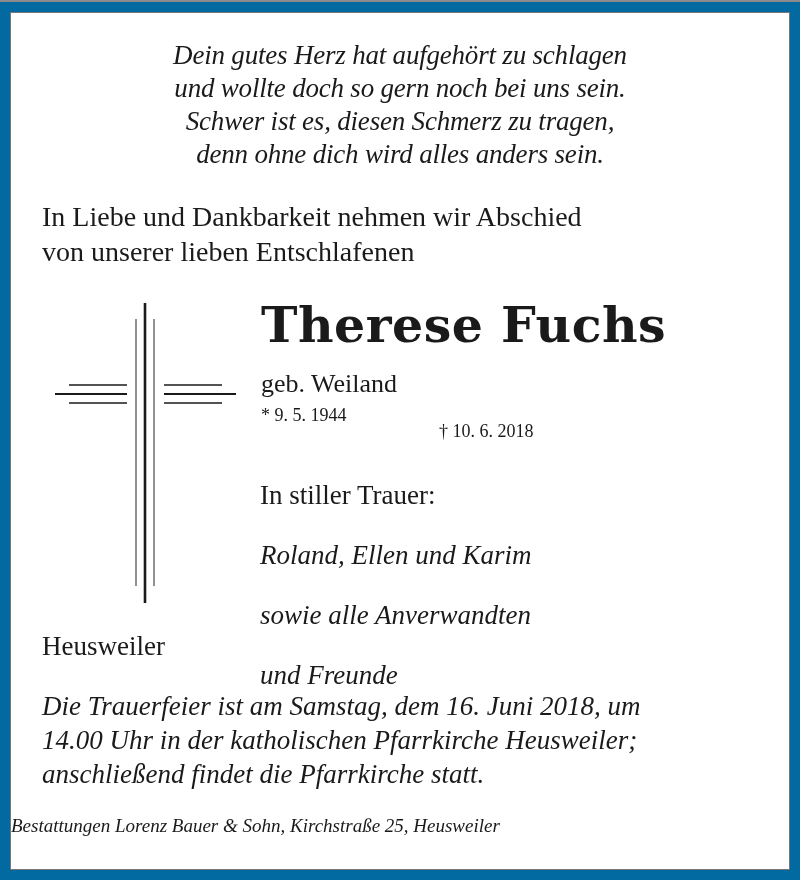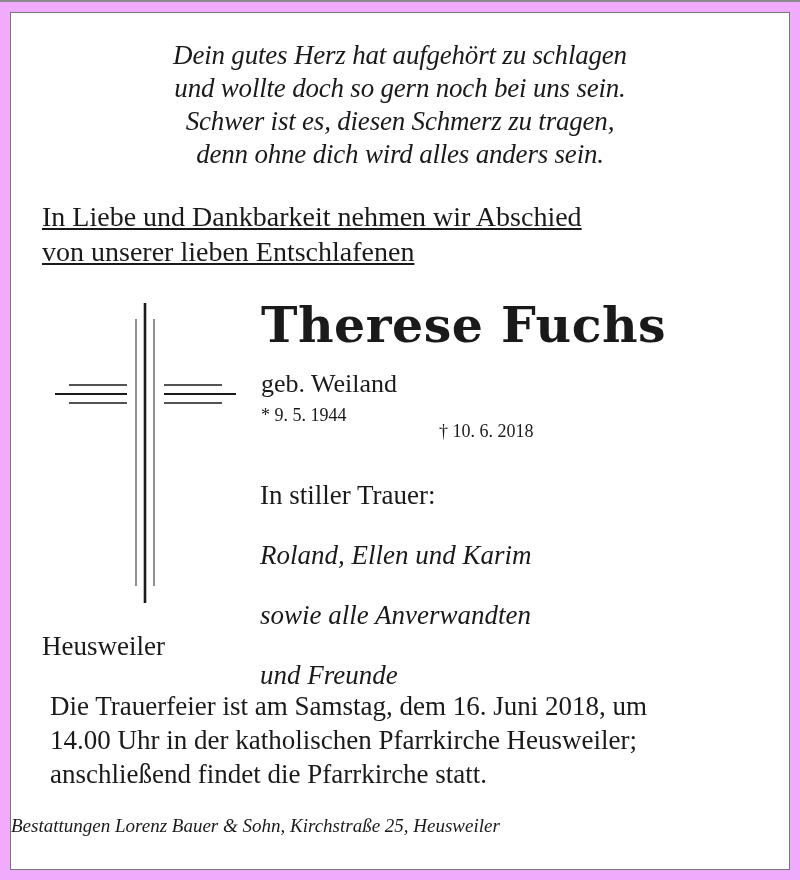--- a/index.html
+++ b/index.html
@@ -1,55 +1,54 @@
 <!DOCTYPE html>
 <html><head>
 <meta charset="utf-8">
 <style>
   html, body { margin: 0; padding: 0; background: #ffffff; }
   body { width: 800px; height: 880px; position: relative; overflow: hidden; }
   .frame {
     position: absolute; left: 0; top: 2px; width: 800px; height: 878px;
-    background: #f0abfc; box-sizing: border-box;
+    background: #0369a1; box-sizing: border-box;
   }
   .topline { position: absolute; left: 0; top: 0; width: 800px; height: 2px; background: #8a8a8a; }
   .inner {
     position: absolute; left: 10px; top: 10px; width: 780px; height: 858px;
     background: #ffffff; border: 1px solid #777; box-sizing: border-box;
     color: #1a1a1a;
     font-family: "DejaVu Serif", "Liberation Serif", serif;
   }
   .poem {
     position: absolute; left: 0; width: 100%; top: 26px; text-align: center;
     font-family: "Liberation Serif", serif; font-style: italic;
     font-size: 27px; line-height: 33px; letter-spacing: -0.2px;
   }
   .poem div { white-space: nowrap; }
   .intro {
     position: absolute; left: 31px; top: 186px;
     font-family: "Liberation Serif", serif; font-size: 28px; line-height: 35px;
     white-space: nowrap;
-    text-decoration: underline;
   }
   .cross { position: absolute; left: 36px; top: 290px; width: 200px; height: 300px; }
   .name {
     position: absolute; left: 250px; top: 282px;
     font-family: "DejaVu Serif", serif; font-weight: bold;
     font-size: 49px; line-height: 60px; letter-spacing: 0.5px; white-space: nowrap;
   }
   .born {
     position: absolute; left: 250px; top: 355px;
     font-family: "Liberation Serif", serif; font-size: 26px; line-height: 31px; white-space: nowrap;
   }
   .dates { position: absolute; left: 250px; top: 386px; font-family: "Liberation Serif", serif; font-size: 18px; line-height: 32px; white-space: nowrap; }
   .dates .death { position: absolute; left: 178px; top: 16px; }
   .mourn { position: absolute; left: 249px; top: 464px; font-family: Liberation Serif, serif; font-size: 27px; line-height: 36px; white-space: nowrap; }
   .mourn .names { font-style: italic; margin-top: 24px; }
   .place { position: absolute; left: 31px; top: 616px; font-family: "Liberation Serif", serif; font-size: 27px; line-height: 34px; }
-  .service { position: absolute; left: 39px; top: 676px; font-family: "Liberation Serif", serif; font-size: 27px; line-height: 34px; white-space: nowrap; }
+  .service { position: absolute; left: 31px; top: 676px; font-family: "Liberation Serif", serif; font-size: 27px; line-height: 34px; white-space: nowrap; font-style: italic; }
   .footer {
     position: absolute; left: 0; width: 100%; top: 801px; 
     font-family: "Liberation Serif", serif; font-style: italic; font-size: 19px; line-height: 24px;
   }
 </style>
 </head>
 <body>
 
 <div class="topline"></div>
 <div class="frame">

